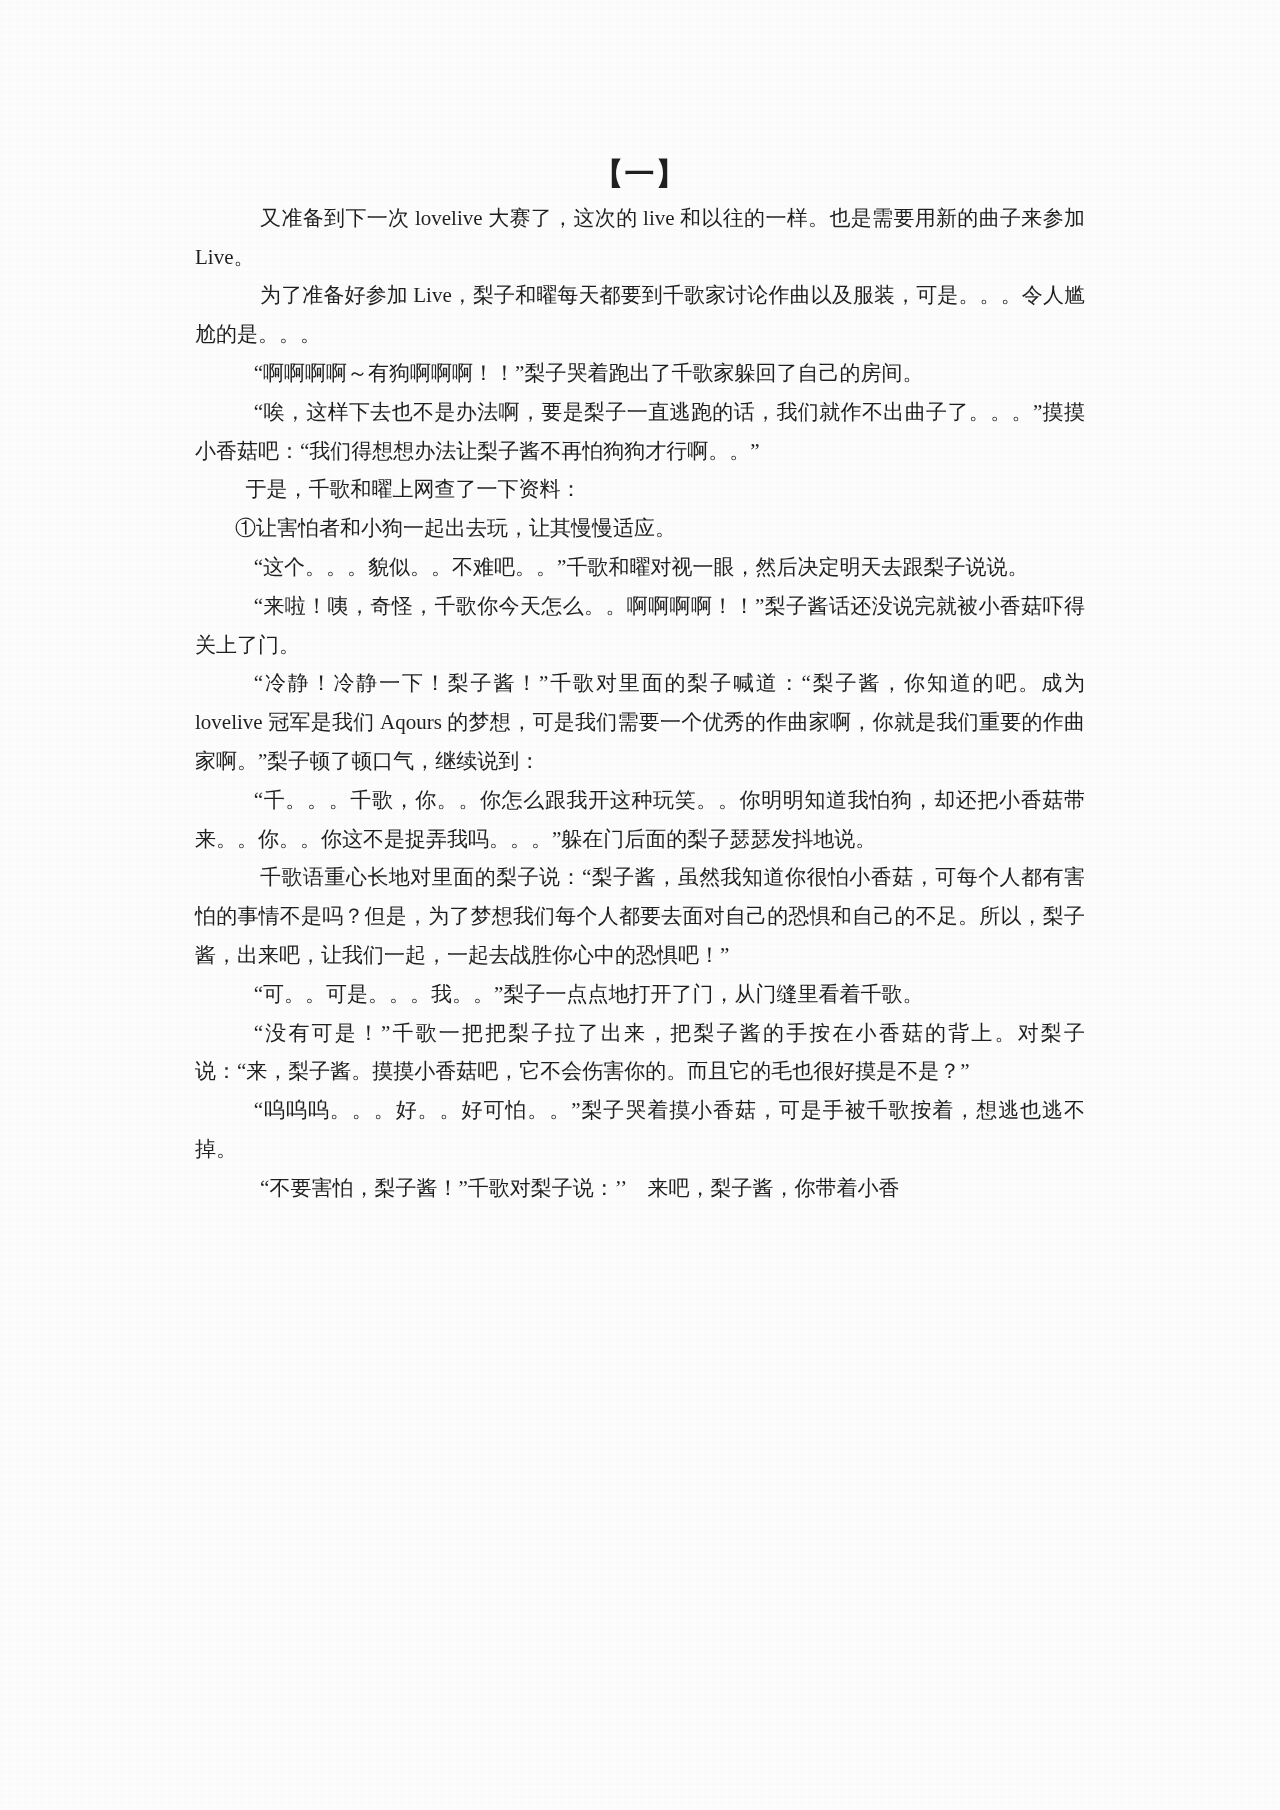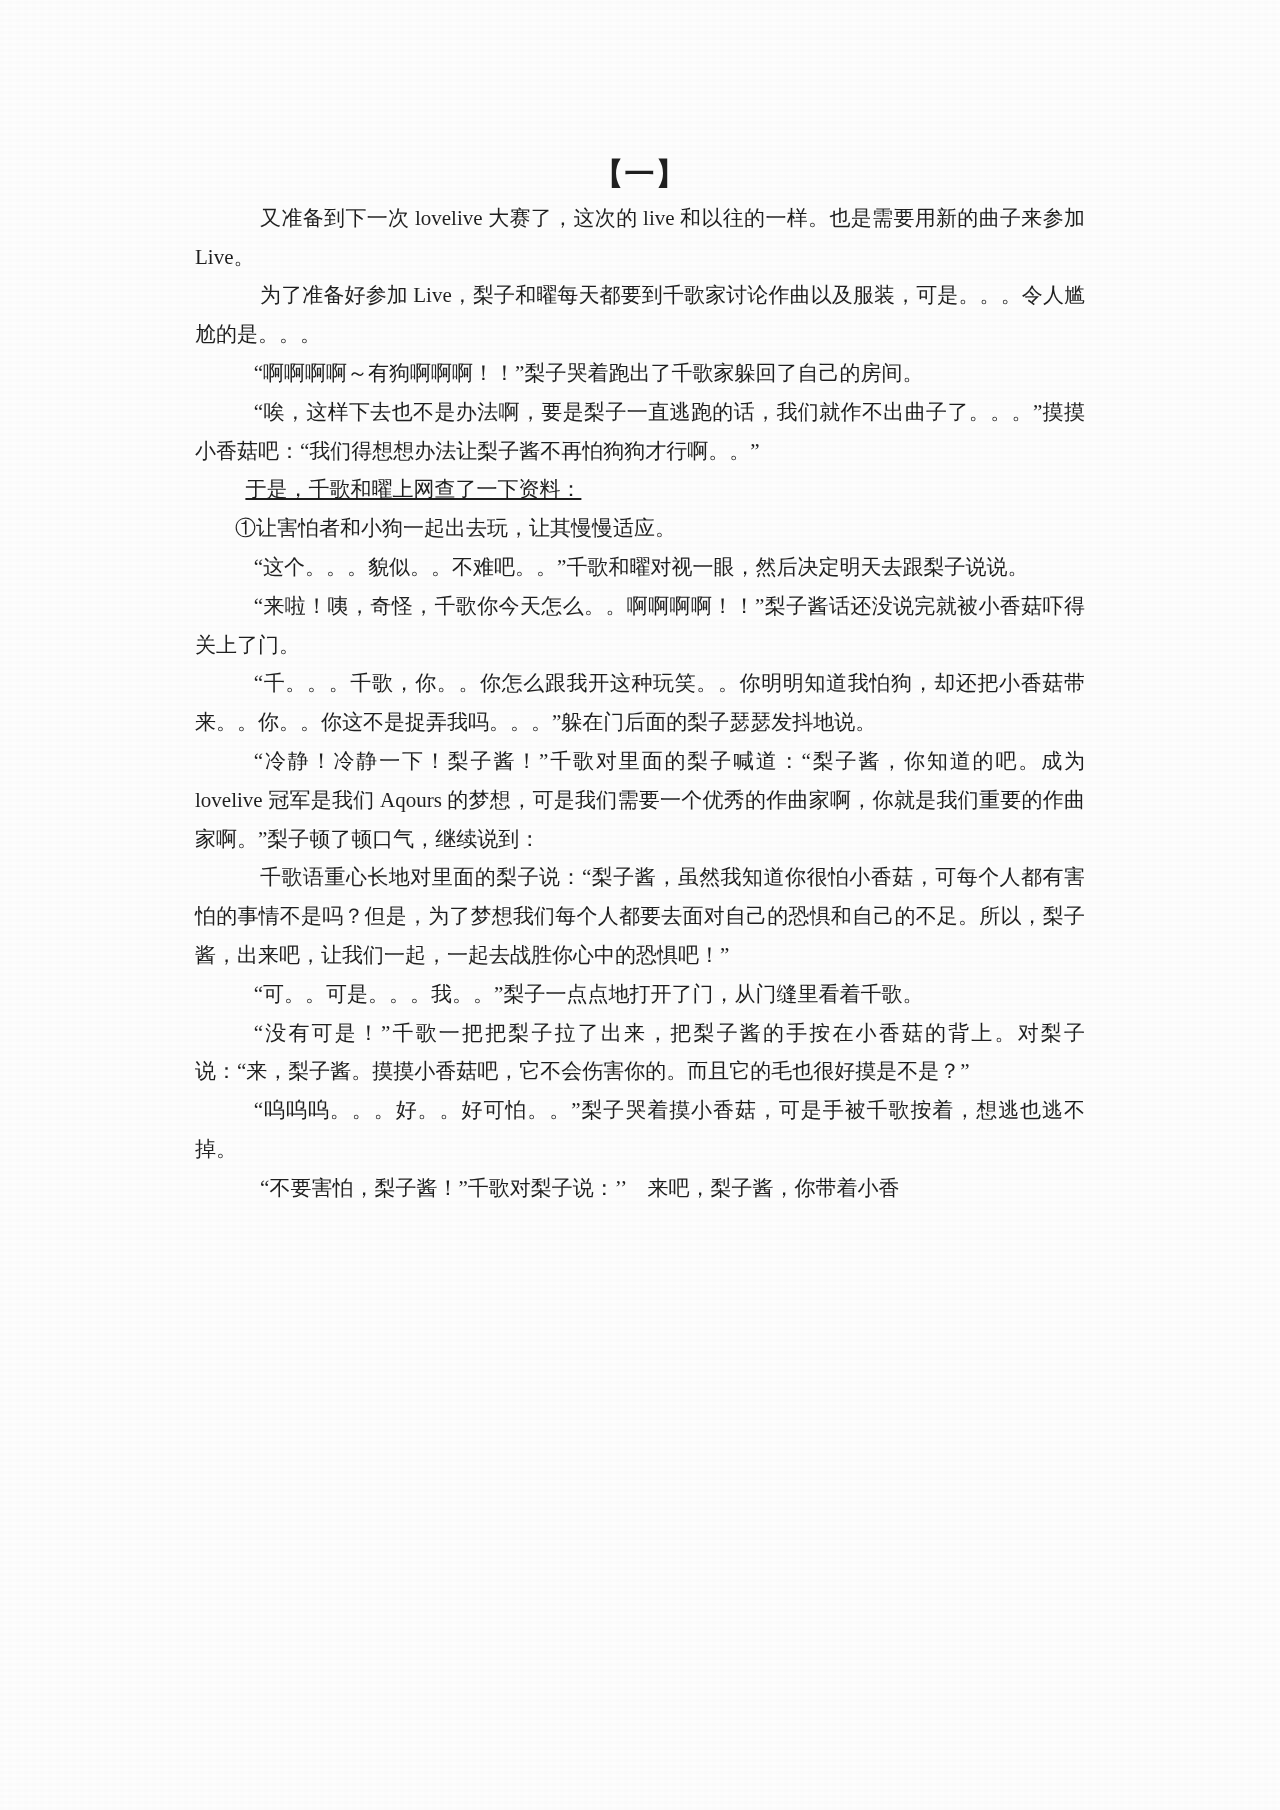--- a/index.html
+++ b/index.html
@@ -33,36 +33,36 @@
   }
   .p {
     margin: 0;
     font-size: 21px;
     line-height: 38.8px;
     text-align: justify;
     text-indent: 2.8em;
     word-break: normal;
   }
   .p-wide { text-indent: 3.1em; }
-  .p-narr { text-indent: 2.4em; text-decoration: underline; }
+  .p-narr { text-indent: 2.4em; }
   .p-list { text-indent: 1.9em; }
 </style>
 </head>
 <body>
 
 <div class="page">
   <h1 class="heading">【一】</h1>
   <p class="p p-wide">又准备到下一次 lovelive 大赛了，这次的 live 和以往的一样。也是需要用新的曲子来参加 Live。</p>
   <p class="p p-wide">为了准备好参加 Live，梨子和曜每天都要到千歌家讨论作曲以及服装，可是。。。令人尴尬的是。。。</p>
   <p class="p">“啊啊啊啊～有狗啊啊啊！！”梨子哭着跑出了千歌家躲回了自己的房间。</p>
   <p class="p">“唉，这样下去也不是办法啊，要是梨子一直逃跑的话，我们就作不出曲子了。。。”摸摸小香菇吧：“我们得想想办法让梨子酱不再怕狗狗才行啊。。”</p>
   <p class="p p-narr">于是，千歌和曜上网查了一下资料：</p>
   <p class="p p-list">①让害怕者和小狗一起出去玩，让其慢慢适应。</p>
   <p class="p">“这个。。。貌似。。不难吧。。”千歌和曜对视一眼，然后决定明天去跟梨子说说。</p>
   <p class="p">“来啦！咦，奇怪，千歌你今天怎么。。啊啊啊啊！！”梨子酱话还没说完就被小香菇吓得关上了门。</p>
+  <p class="p">“冷静！冷静一下！梨子酱！”千歌对里面的梨子喊道：“梨子酱，你知道的吧。成为 lovelive 冠军是我们 Aqours 的梦想，可是我们需要一个优秀的作曲家啊，你就是我们重要的作曲家啊。”梨子顿了顿口气，继续说到：</p>
   <p class="p">“千。。。千歌，你。。你怎么跟我开这种玩笑。。你明明知道我怕狗，却还把小香菇带来。。你。。你这不是捉弄我吗。。。”躲在门后面的梨子瑟瑟发抖地说。</p>
-  <p class="p">“冷静！冷静一下！梨子酱！”千歌对里面的梨子喊道：“梨子酱，你知道的吧。成为 lovelive 冠军是我们 Aqours 的梦想，可是我们需要一个优秀的作曲家啊，你就是我们重要的作曲家啊。”梨子顿了顿口气，继续说到：</p>
   <p class="p p-wide">千歌语重心长地对里面的梨子说：“梨子酱，虽然我知道你很怕小香菇，可每个人都有害怕的事情不是吗？但是，为了梦想我们每个人都要去面对自己的恐惧和自己的不足。所以，梨子酱，出来吧，让我们一起，一起去战胜你心中的恐惧吧！”</p>
   <p class="p">“可。。可是。。。我。。”梨子一点点地打开了门，从门缝里看着千歌。</p>
   <p class="p">“没有可是！”千歌一把把梨子拉了出来，把梨子酱的手按在小香菇的背上。对梨子说：“来，梨子酱。摸摸小香菇吧，它不会伤害你的。而且它的毛也很好摸是不是？”</p>
   <p class="p">“呜呜呜。。。好。。好可怕。。”梨子哭着摸小香菇，可是手被千歌按着，想逃也逃不掉。</p>
   <p class="p p-wide">“不要害怕，梨子酱！”千歌对梨子说：’’　来吧，梨子酱，你带着小香</p>
 </div>
 
 </body></html>

